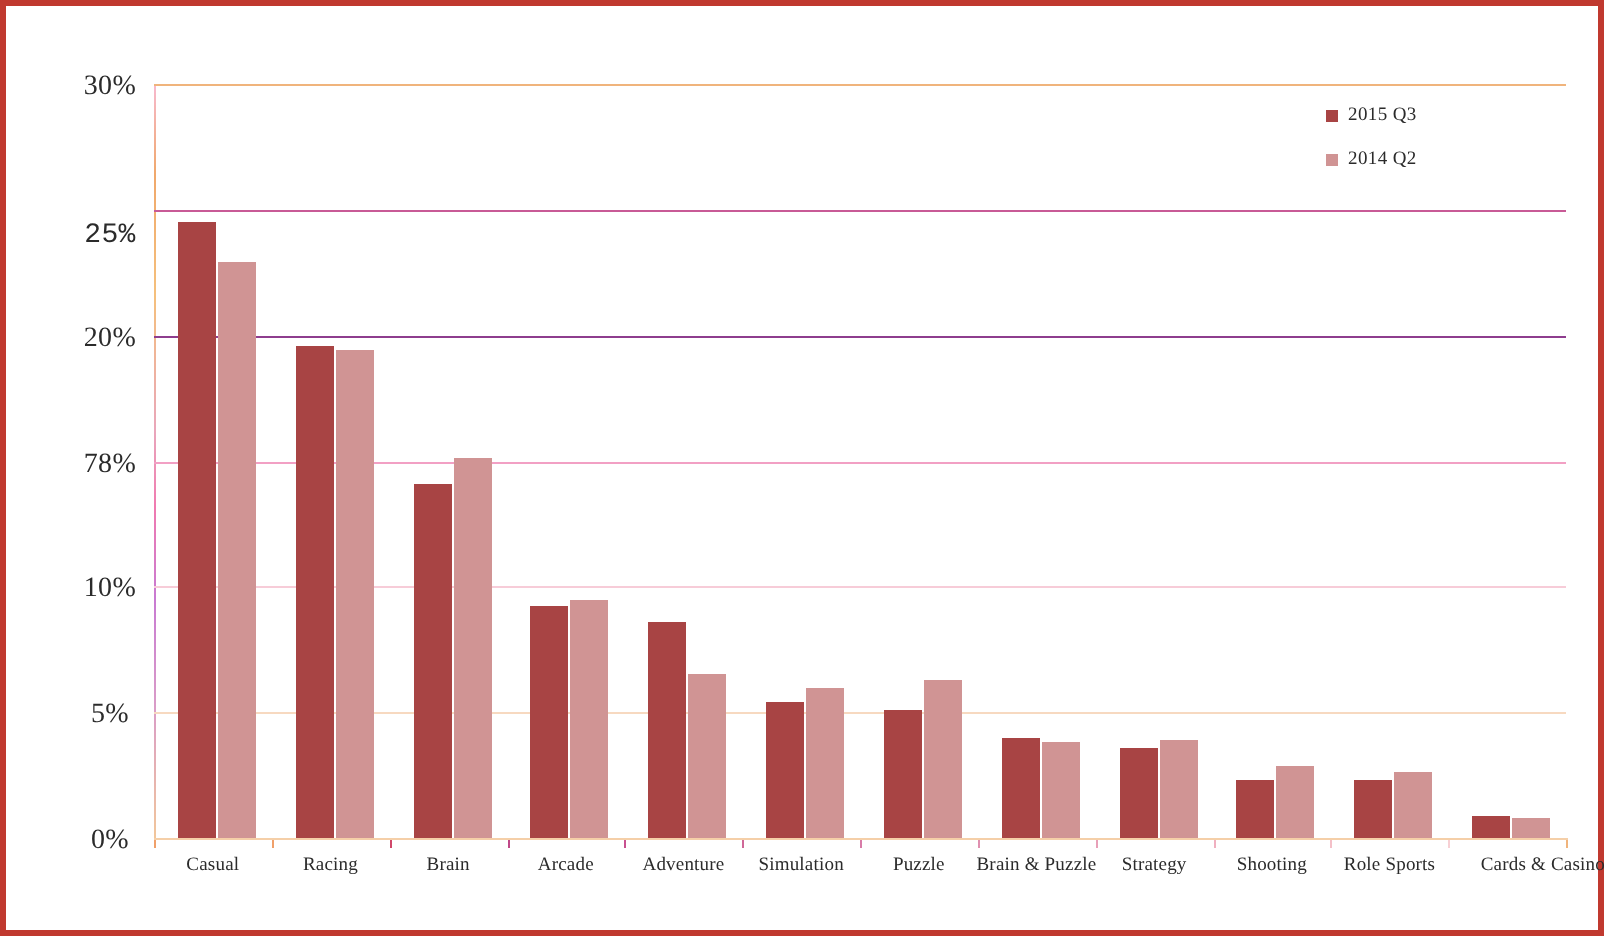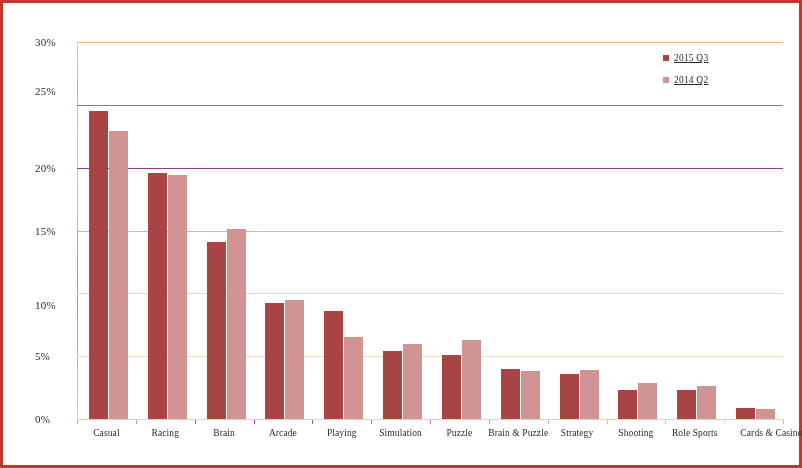--- a/index.html
+++ b/index.html
@@ -40,22 +40,22 @@
     background:linear-gradient(to bottom,#f7b9cf 0%,#f0a86b 12%,#f5c07c 28%,#e9a6bb 46%,#f07ab0 56%,#c87ad2 68%,#d99bc8 82%,#f2c79a 100%);
   }
   .axis-x{
     position:absolute;left:0px;top:377px;width:707px;height:1px;
     background:#f5cfa8;
   }
   .ylabel{
     position:absolute;
     right:708px;
     width:40px;
-    text-align:left;
-    font-size:11px;
+    text-align:center;
+    font-size:14px;
     color:#2b2b2b;
     letter-spacing:.2px;
   }
   .tick{
     position:absolute;top:378px;width:1px;height:4px;
   }
   
   .group{
     position:absolute;
     bottom:0;
@@ -82,41 +82,41 @@
     font-size:9.5px;color:#2b2b2b;
   }
   .legend-row{
     display:flex;align-items:center;margin-bottom:12px;
   }
   .legend-swatch{
     width:6px;height:6px;margin-right:5px;display:inline-block;
   }
   .legend-swatch.q3{background:#a84444;}
   .legend-swatch.q2{background:#d09494;}
-  .legend-label{white-space:nowrap;letter-spacing:.2px;text-decoration:underline;}
+  .legend-label{white-space:nowrap;letter-spacing:.2px;}
 </style>
 </head>
 <body>
 
 <div id="frame">
  <div id="frame-inner">
   <div id="chart">
 
     <div class="plot" id="plot">
           <div class="axis-y"></div>
           <div class="gridline" style="top: 0px; background: rgb(240, 180, 124);"></div>
           <div class="ylabel" style="top: -6px;">30%</div>
           <div class="gridline" style="top: 62.8333px; background: rgb(200, 90, 150);"></div>
-          <div class="ylabel" style="top: 43px;">25%</div>
+          <div class="ylabel" style="top: 68px; font-family: Liberation Mono, monospace;">25%</div>
           <div class="gridline" style="top: 125.667px; background: rgb(142, 61, 142);"></div>
           <div class="ylabel" style="top: 119.667px;">20%</div>
           <div class="gridline" style="top: 188.5px; background: rgb(242, 160, 196);"></div>
-          <div class="ylabel" style="top: 182.5px;">15%</div>
+          <div class="ylabel" style="top: 182.5px;">78%</div>
           <div class="gridline" style="top: 251.333px; background: rgb(247, 204, 216);"></div>
-          <div class="ylabel" style="top: 245.333px; margin-top: 12px;">10%</div>
+          <div class="ylabel" style="top: 245.333px;">10%</div>
           <div class="gridline" style="top: 314.167px; background: rgb(247, 217, 192);"></div>
           <div class="ylabel" style="top: 308.167px;">5%</div>
           <div class="ylabel" style="top: 371px;">0%</div>
           <div class="axis-x"></div>
           <div class="group" style="left: 11.9167px; width: 39px;">
             <div class="bar q3" title="2015 Q3 — Casual: 24.5%" style="left: 0px; width: 19px; height: 307.883px; background: rgb(168, 68, 68);"></div>
             <div class="bar q2" title="2015 Q2 — Casual: 22.9%" style="left: 20px; width: 19px; height: 287.777px; background: rgb(208, 148, 148);"></div>
           </div>
           <div class="tick" style="left: 58.8333px; background: rgb(240, 160, 106);"></div>
           <div class="catlabel" style="left: -12px; width: 82.8333px;">Casual</div>
@@ -136,21 +136,21 @@
             <div class="bar q3" title="2015 Q3 — Arcade: 9.2%" style="left: 0px; width: 19px; height: 115.613px; background: rgb(168, 68, 68);"></div>
             <div class="bar q2" title="2015 Q2 — Arcade: 9.5%" style="left: 20px; width: 19px; height: 119.383px; background: rgb(208, 148, 148);"></div>
           </div>
           <div class="tick" style="left: 235.333px; background: rgb(200, 80, 144);"></div>
           <div class="catlabel" style="left: 164.5px; width: 82.8333px;">Arcade</div>
           <div class="group" style="left: 247.25px; width: 39px;">
             <div class="bar q3" title="2015 Q3 — Strategy: 8.6%" style="left: 0px; width: 19px; height: 108.073px; background: rgb(168, 68, 68);"></div>
             <div class="bar q2" title="2015 Q2 — Strategy: 6.5%" style="left: 20px; width: 19px; height: 81.6833px; background: rgb(208, 148, 148);"></div>
           </div>
           <div class="tick" style="left: 294.167px; background: rgb(208, 104, 152);"></div>
-          <div class="catlabel" style="left: 223.333px; width: 82.8333px;">Playing</div>
+          <div class="catlabel" style="left: 223.333px; width: 82.8333px;">Adventure</div>
           <div class="group" style="left: 306.083px; width: 39px;">
             <div class="bar q3" title="2015 Q3 — Simulation: 5.4%" style="left: 0px; width: 19px; height: 67.86px; background: rgb(168, 68, 68);"></div>
             <div class="bar q2" title="2015 Q2 — Simulation: 6%" style="left: 20px; width: 19px; height: 75.4px; background: rgb(208, 148, 148);"></div>
           </div>
           <div class="tick" style="left: 353px; background: rgb(216, 124, 168);"></div>
           <div class="catlabel" style="left: 282.167px; width: 82.8333px;">Simulation</div>
           <div class="group" style="left: 364.917px; width: 39px;">
             <div class="bar q3" title="2015 Q3 — Sports: 5.1%" style="left: 0px; width: 19px; height: 64.09px; background: rgb(168, 68, 68);"></div>
             <div class="bar q2" title="2015 Q2 — Sports: 6.3%" style="left: 20px; width: 19px; height: 79.17px; background: rgb(208, 148, 148);"></div>
           </div>

